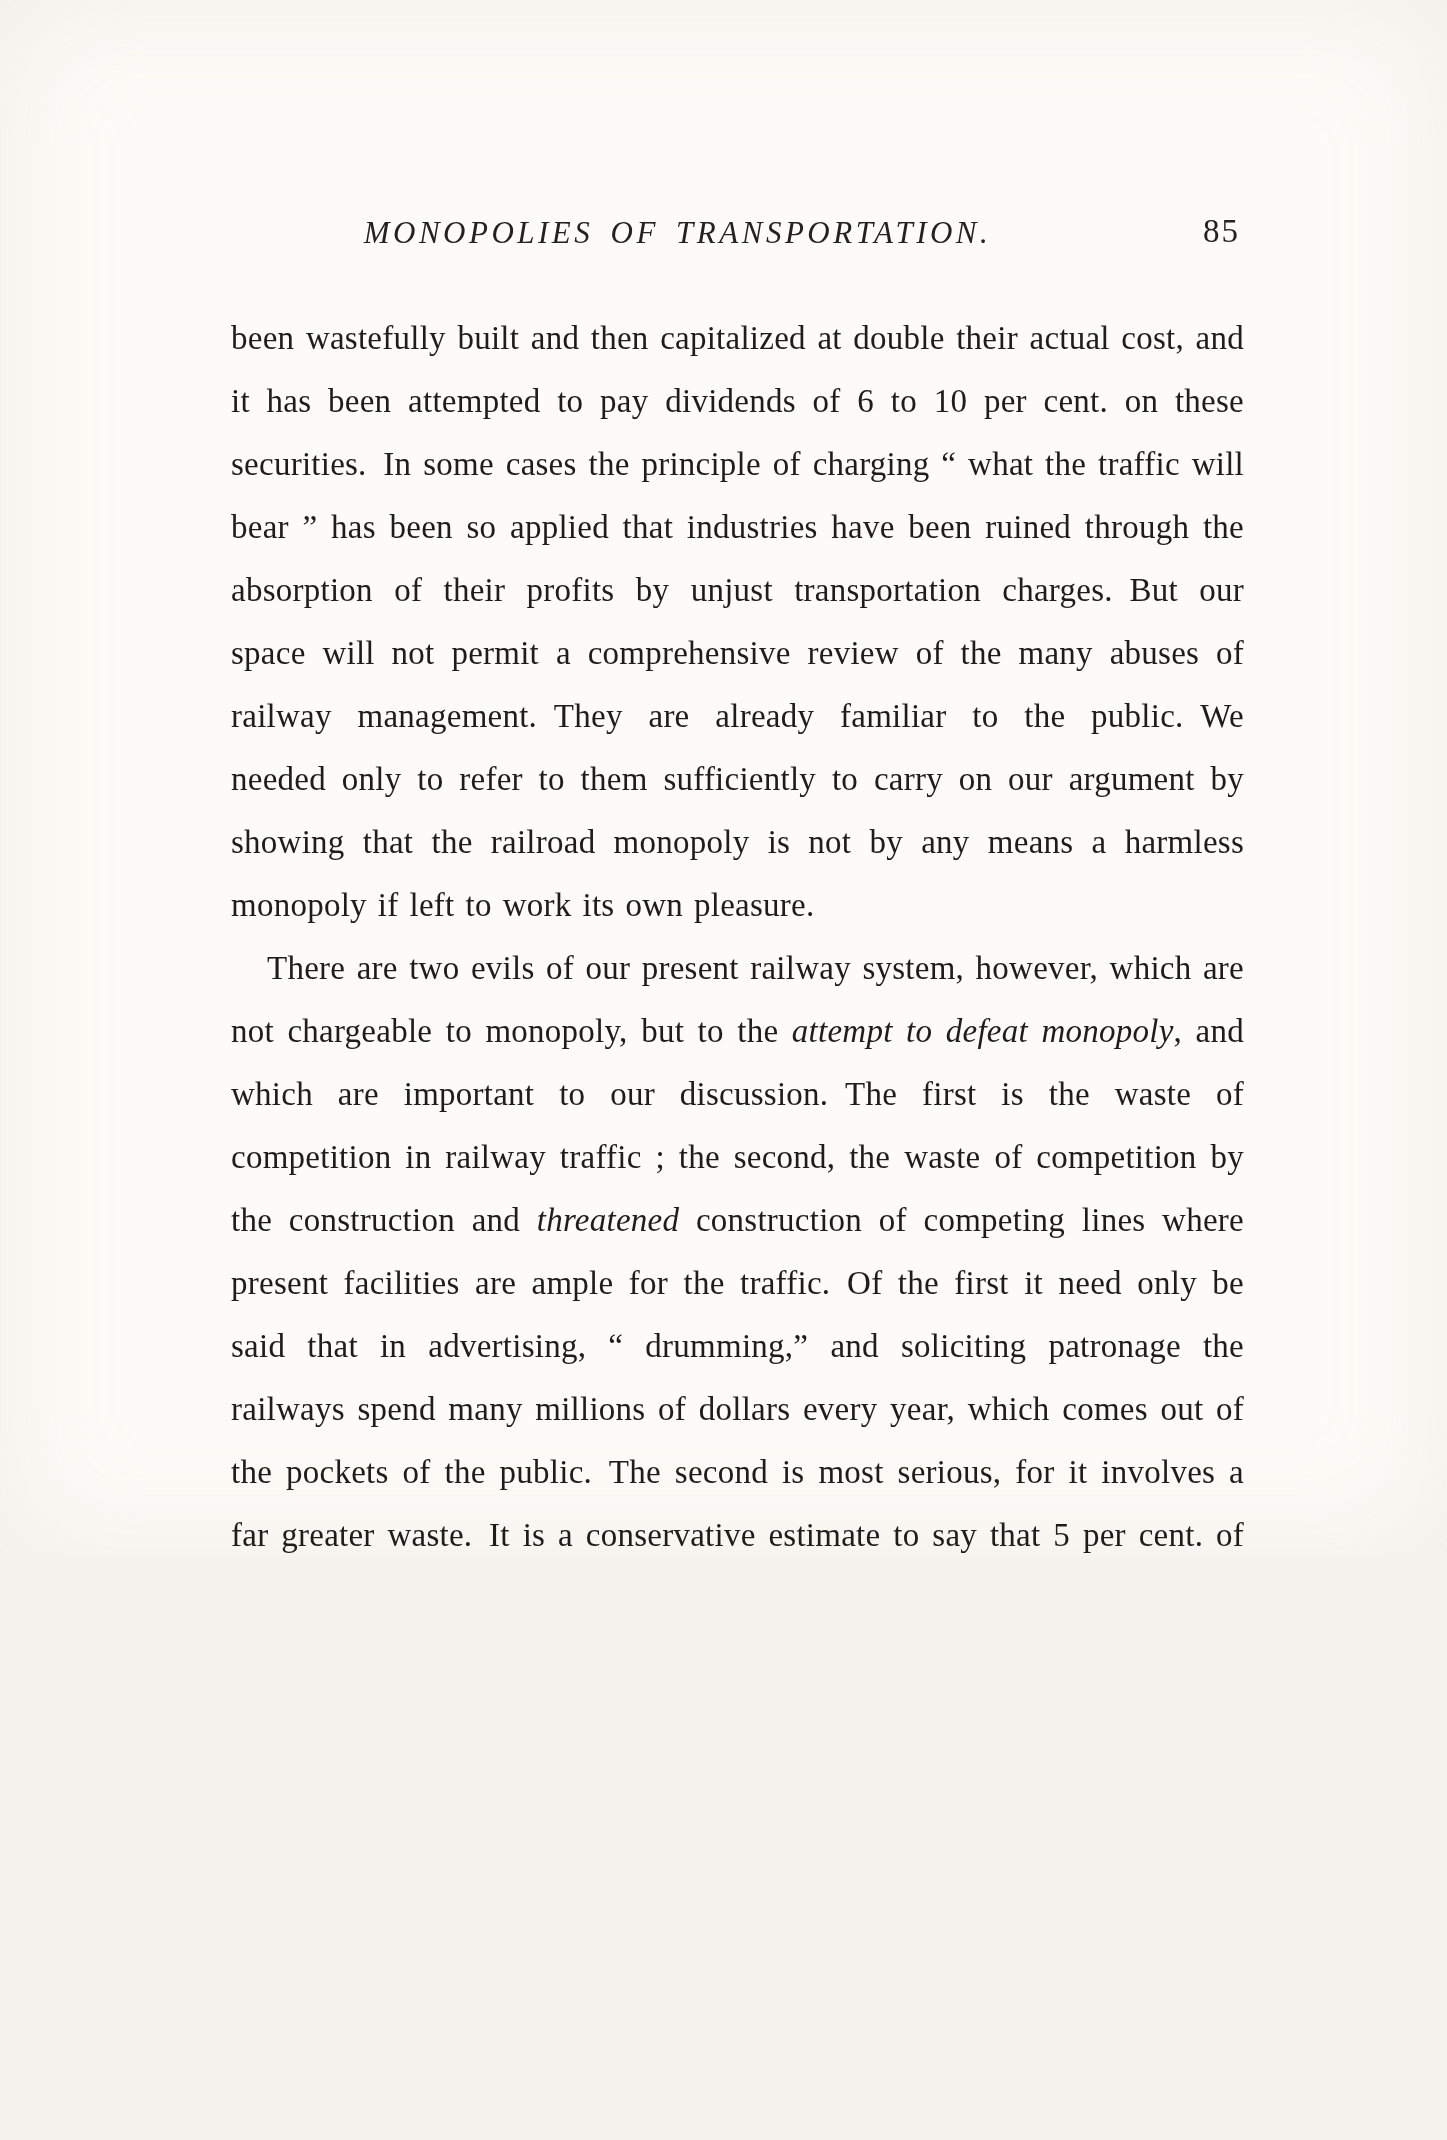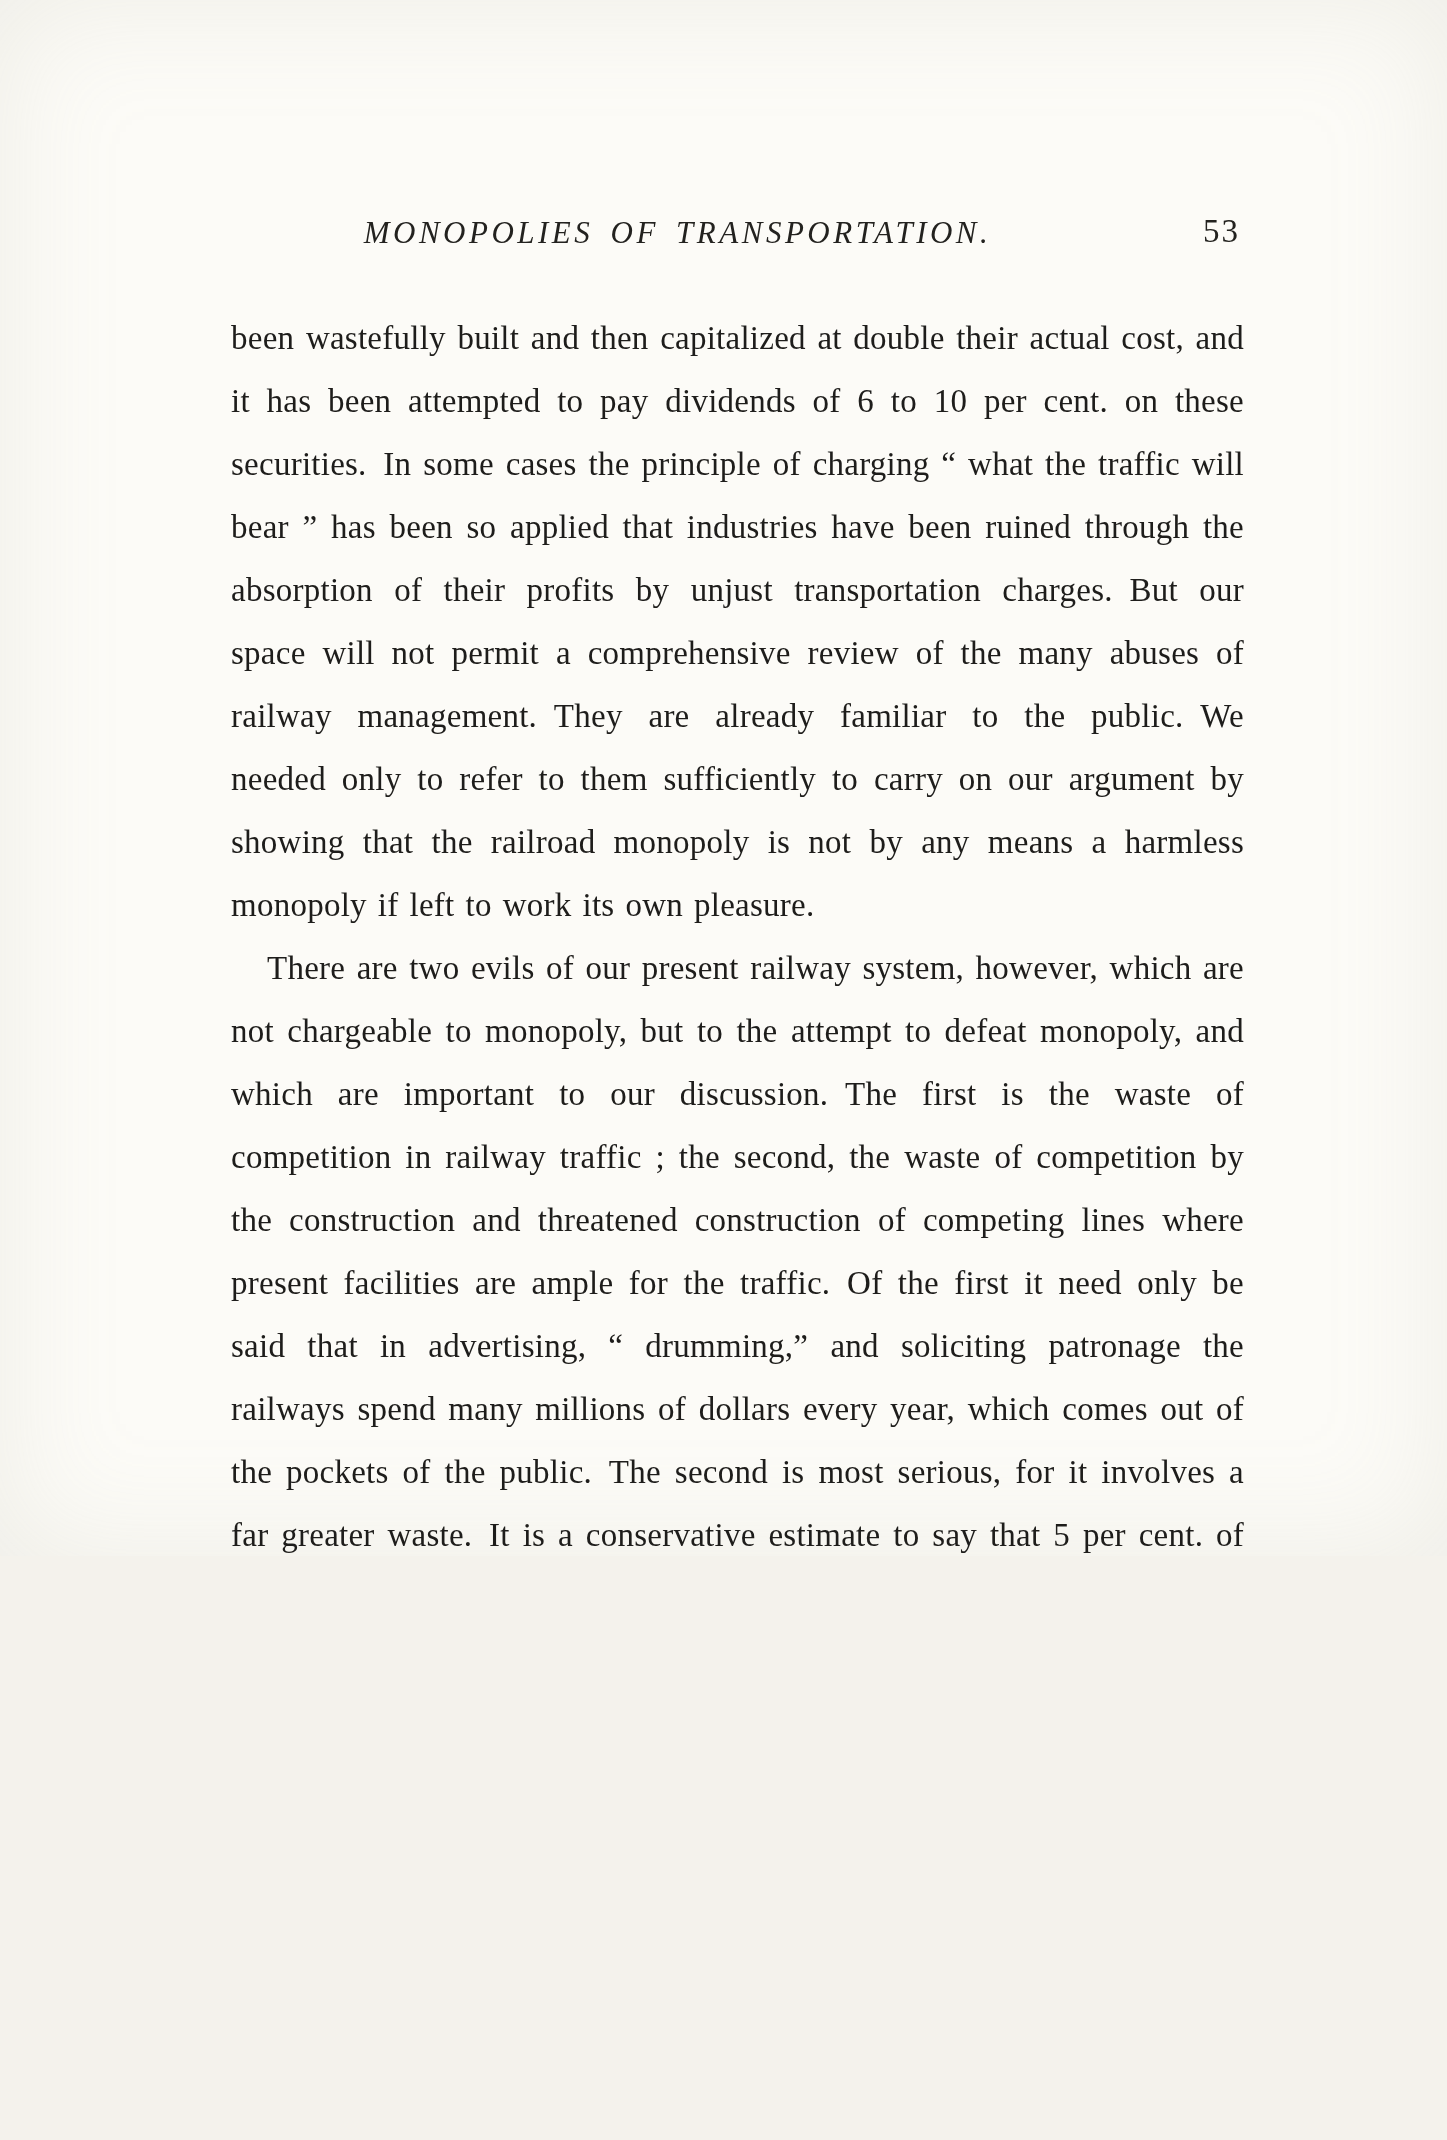--- a/index.html
+++ b/index.html
@@ -56,29 +56,30 @@
     letter-spacing: 0.25px;
     word-spacing: 2.5px;
   }
   .body-text p {
     margin: 0;
   }
   .body-text p.indent {
     text-indent: 36px;
   }
   .body-text .italic {
+    font-style: italic;
   }
 </style>
 </head>
 <body>
 
 <div class="scan-page">
   <div class="text-block">
     <div class="page-header">
       <div class="running-title">MONOPOLIES OF TRANSPORTATION.</div>
-      <div class="page-number">53</div>
+      <div class="page-number">85</div>
     </div>
     <div class="body-text">
         <p class=""><span>been wastefully built and then capitalized at double their actual cost, and it has been attempted to pay dividends of 6 to 10 per cent. on these securities. In some cases the principle of charging “ what the traffic will bear ” has been so applied that industries have been ruined through the absorption of their profits by unjust transportation charges. But our space will not permit a comprehensive review of the many abuses of railway management. They are already familiar to the public. We needed only to refer to them sufficiently to carry on our argument by showing that the railroad monopoly is not by any means a harmless monopoly if left to work its own pleasure.</span></p>
         <p class="indent"><span>There are two evils of our present railway system, however, which are not chargeable to monopoly, but to the </span><span class="italic">attempt to defeat monopoly</span><span>, and which are important to our discussion. The first is the waste of competition in railway traffic ; the second, the waste of competition by the construction and </span><span class="italic">threatened</span><span> construction of competing lines where present facilities are ample for the traffic. Of the first it need only be said that in advertising, “ drumming,” and soliciting patronage the railways spend many millions of dollars every year, which comes out of the pockets of the public. The second is most serious, for it involves a far greater waste. It is a conservative estimate to say that 5 per cent. of the railways of the country were only built to divide the profits of older roads, and that their owners would be delighted to-day to have their money back in their possession and the railroad wiped out. The millions these roads have cost, the millions required every year to maintain and operate them, the millions spent on proposed roads that never reached completion, and the millions squandered in fighting proposed roads by every means short of actual</span></p>
       </div>
   </div>
 </div>
 
 </body></html>

